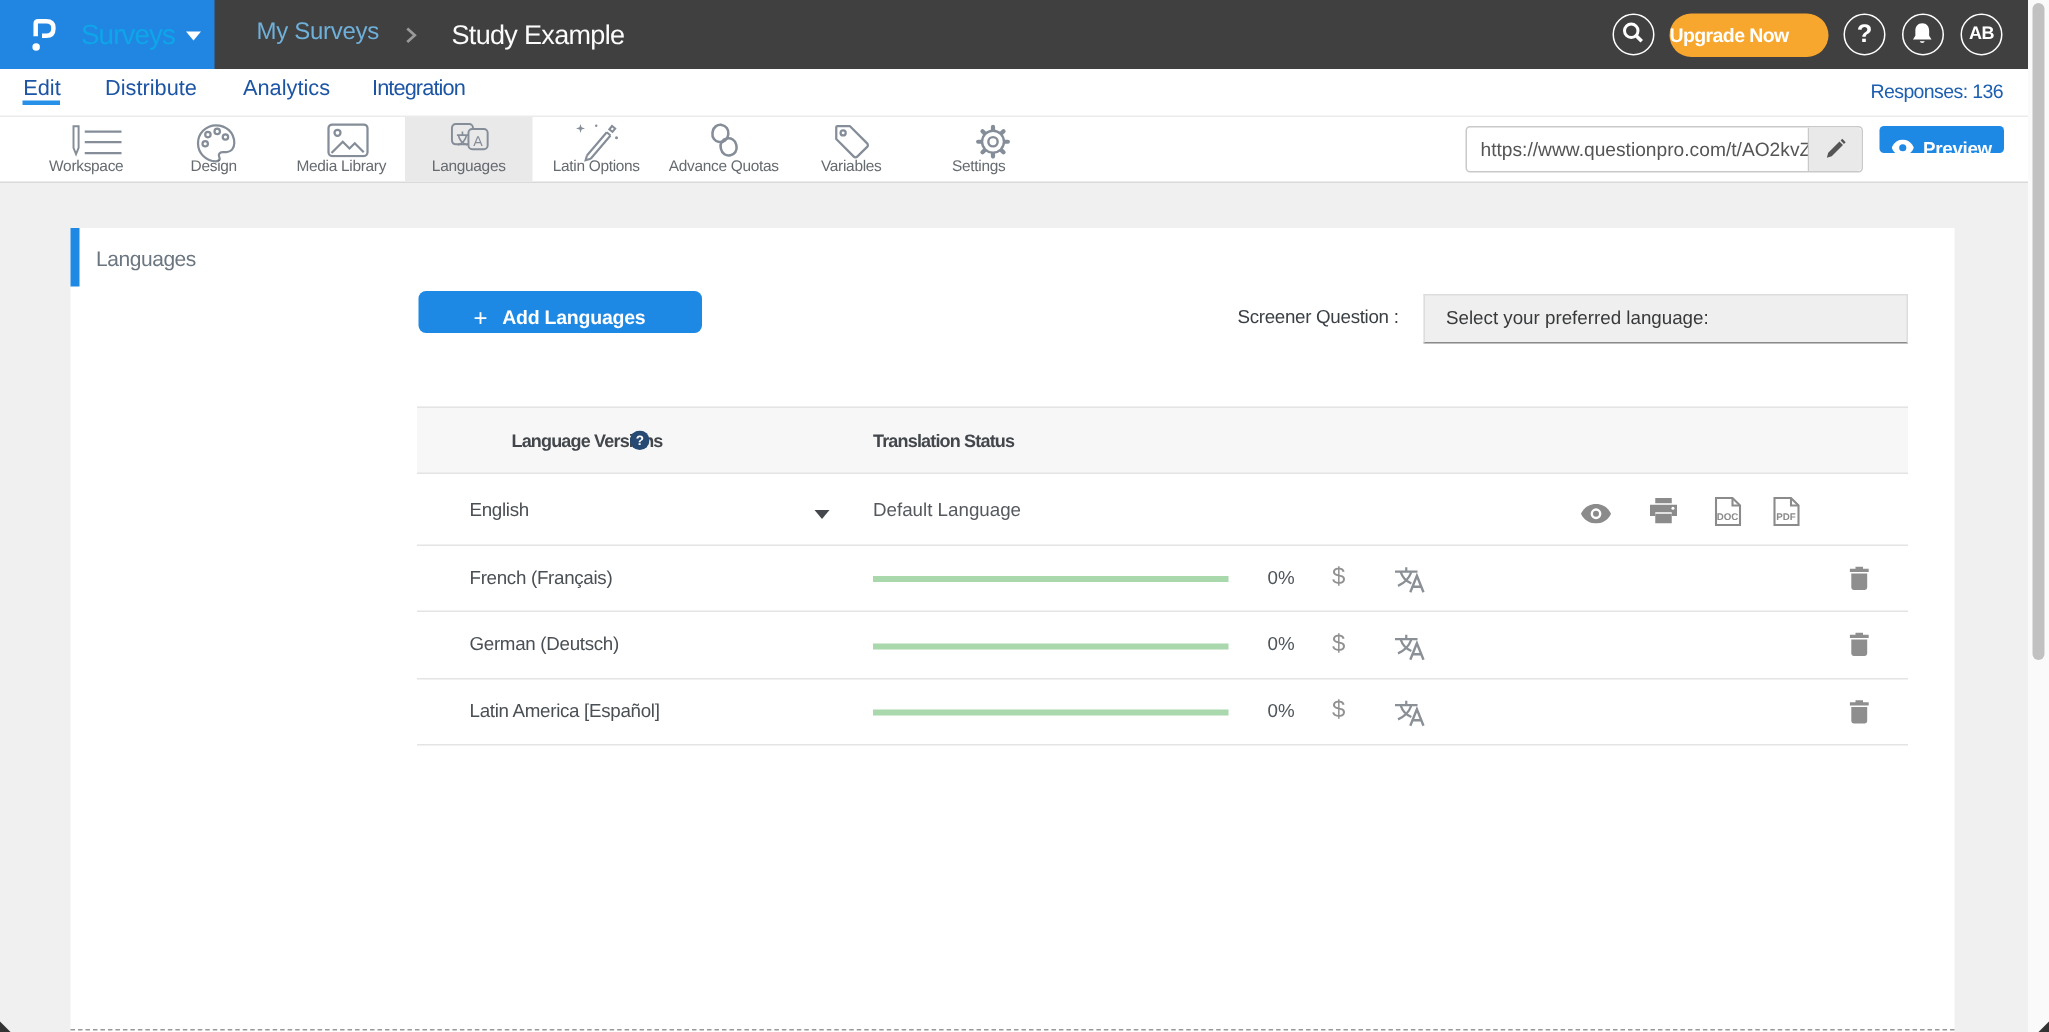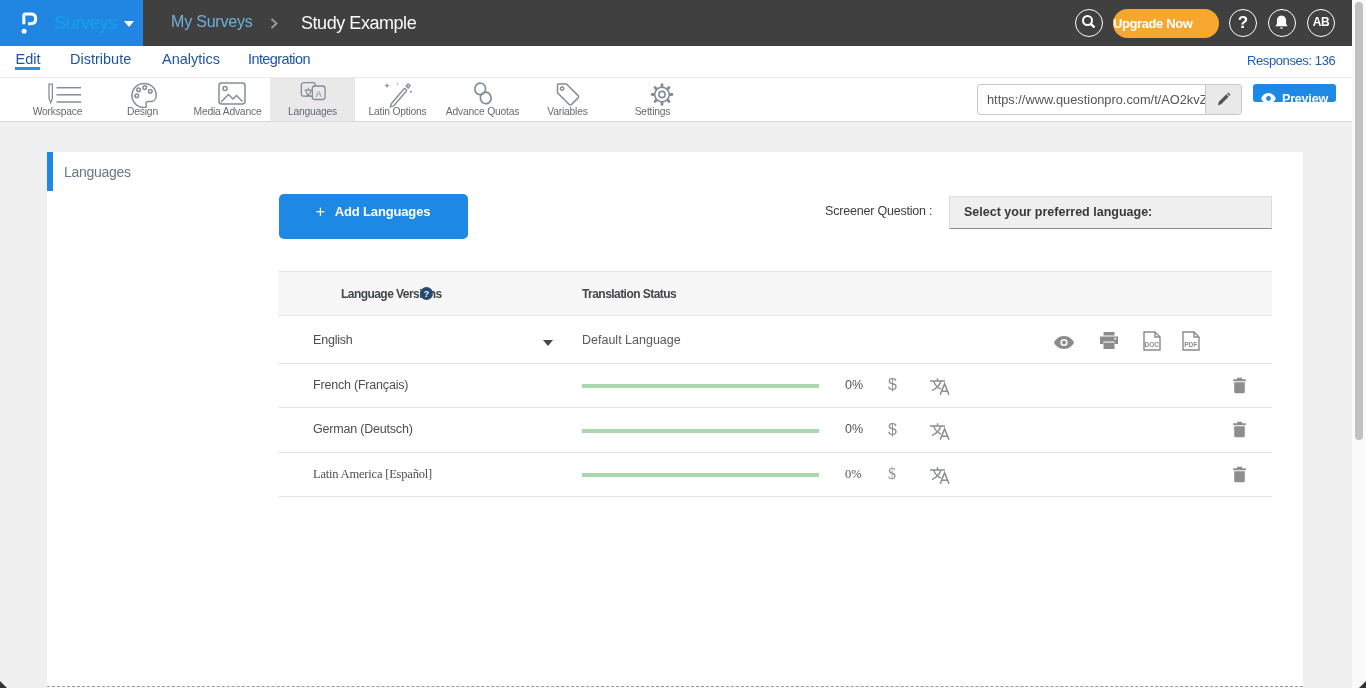--- a/index.html
+++ b/index.html
@@ -36,24 +36,24 @@
 
 
 #content { position:absolute; left:0; top:122px; width:1352px; height:566px; background:#f0f0f1; }
 #card { position:absolute; left:47px; top:30px; width:1256px; height:536px; background:#fff; }
 #bluebar { position:absolute; left:0; top:0; width:6px; height:39px; background:#1e88e5; }
 #cardtitle { position:absolute; left:17px; top:13.1px; font-size:14px; letter-spacing:-0.3px; color:#6b7680; }
 #sidebar { position:absolute; left:0; top:39px; width:201px; height:497px; background:#f0f0f0; border-left:1px solid #e3e3e3; }
 .sideitem { position:absolute; left:16px; font-size:14.5px; letter-spacing:-0.3px; color:#5c6670; }
 #redline { position:absolute; left:13px; top:27px; width:129px; height:4px; background:#cb2027; }
 
-#addbtn { position:absolute; left:231.5px; top:41.5px; width:189px; height:45px; background:#1e88e5; border-radius:5px; color:#fff; text-align:center; line-height:35px; font-size:13px; font-weight:bold; letter-spacing:-0.15px; }
+#addbtn { position:absolute; left:231.5px; top:41.5px; width:189px; height:28px; background:#1e88e5; border-radius:5px; color:#fff; text-align:center; line-height:35px; font-size:13px; font-weight:bold; letter-spacing:-0.15px; }
 #screener { position:absolute; left:778px; top:53.2px; font-size:12.5px; letter-spacing:-0.2px; color:#3a3f44; }
 #selbox { position:absolute; left:902px; top:44px; width:323px; height:33px; background:#efefef; border:1px solid #ddd; border-bottom:1px solid #8a8a8a; }
-#selbox span { position:absolute; left:14px; top:9px; font-size:12.5px; color:#37393b;font-weight:bold; }
+#selbox span { position:absolute; left:14px; top:9px; font-size:12.5px; color:#37393b; }
 
 
 #tbl { position:absolute; left:231px; top:119px; width:994px; }
 .trow { position:relative; border-bottom:1px solid #e4e4e4; }
 #thead { height:45px; background:#f7f7f7; border-top:1px solid #e4e4e4; }
 #thead b { position:absolute; top:16px; font-size:12px; letter-spacing:-0.55px; color:#43474b; }
 .rowlbl { position:absolute; left:35px; font-size:12.5px; letter-spacing:-0.2px; color:#4a4f54;text-align:right; }
 .defl { position:absolute; left:304px; top:18.2px; font-size:12.5px; color:#55595e; }
 .pbar { position:absolute; left:304px; top:20px; width:237px; height:4px; background:#a8d8ab; }
 .pct { position:absolute; left:567px; top:14.7px; font-size:12.5px; color:#4f565c; }
@@ -126,21 +126,21 @@
         <circle cx="6.8" cy="13.8" r="1.8"></circle>
     </svg>
     <div class="lbl">Design</div>
   </div>
   <div class="titem" style="left:185px;">
     <svg width="28" height="23" viewBox="0 0 28 23" fill="none" stroke="#848d98" stroke-width="1.5" style="margin-left:4px;">
       <rect x="1" y="1" width="26" height="21" rx="2.5"></rect>
       <circle cx="7" cy="6.5" r="2"></circle>
       <path d="M3 20 l7.5-7.5 4.5 4.5 3.5-3.5 6 6"></path>
     </svg>
-    <div class="lbl">Media Advance</div>
+    <div class="lbl">Media Library</div>
   </div>
   <div class="titem active" style="left:270px;">
     <svg width="26" height="20" viewBox="0 0 26 20" fill="none" stroke="#848d98" stroke-width="1.3">
       <rect x="1.3" y="0.7" width="14" height="13.5" rx="2.5"></rect>
       <rect x="12.3" y="4" width="12.8" height="13.5" rx="2.5" fill="#e9e9e9"></rect>
       <g stroke-width="1.1">
           <path d="M8.3 5.7 L8.3 7.6 M4.6 8.1 L12 8.1 M10.9 8.4 C10.4 11.2 8 13.6 5.2 14.7 M5.7 8.4 C6.2 11.2 8.6 13.6 11.4 14.7"></path>
         </g>
       <text x="18.7" y="15.4" font-size="9.5" fill="#848d98" stroke="none" text-anchor="middle" font-family="Liberation Sans">A</text>
     </svg>
@@ -271,21 +271,21 @@
             <g fill="none" stroke="#8a9096" stroke-width="1.5">
               <path d="M1 4 h15 M8.5 1.2 v2.5 M11.8 4.6 c-1.4 3.9 -5 7.3 -8.8 9 M4.9 4.6 c1 3.2 3.8 6 7 7.4"></path>
               <path d="M11.2 17.8 L15.6 6.8 L20 17.8 M12.9 14.2 h5.4" stroke-width="1.6"></path>
             </g>
           </svg>
         <svg class="trash" width="13" height="17" viewBox="0 0 13 17" style="top:13px;">
             <path d="M1.2 5.3 h10.6 v9.4 a1.6 1.6 0 0 1 -1.6 1.6 h-7.4 a1.6 1.6 0 0 1 -1.6 -1.6 z" fill="#8e8e8e"></path>
             <path d="M0.2 2.2 h12.6 v2.1 h-12.6 z M4 0.8 h5 v1.4 h-5 z" fill="#8e8e8e"></path>
           </svg>
       </div>
-      <div class="trow" style="height:44px;font-family:Liberation Serif, serif;">
+      <div class="trow" style="height:44px;">
         <span class="rowlbl" style="top:14.7px;">Latin America [Español]</span>
         <div class="pbar"></div>
           <span class="pct">0%</span>
           <span class="dollar">$</span>
         <svg class="transicon" width="21" height="19" viewBox="0 0 21 19">
             <g fill="none" stroke="#8a9096" stroke-width="1.5">
               <path d="M1 4 h15 M8.5 1.2 v2.5 M11.8 4.6 c-1.4 3.9 -5 7.3 -8.8 9 M4.9 4.6 c1 3.2 3.8 6 7 7.4"></path>
               <path d="M11.2 17.8 L15.6 6.8 L20 17.8 M12.9 14.2 h5.4" stroke-width="1.6"></path>
             </g>
           </svg>

